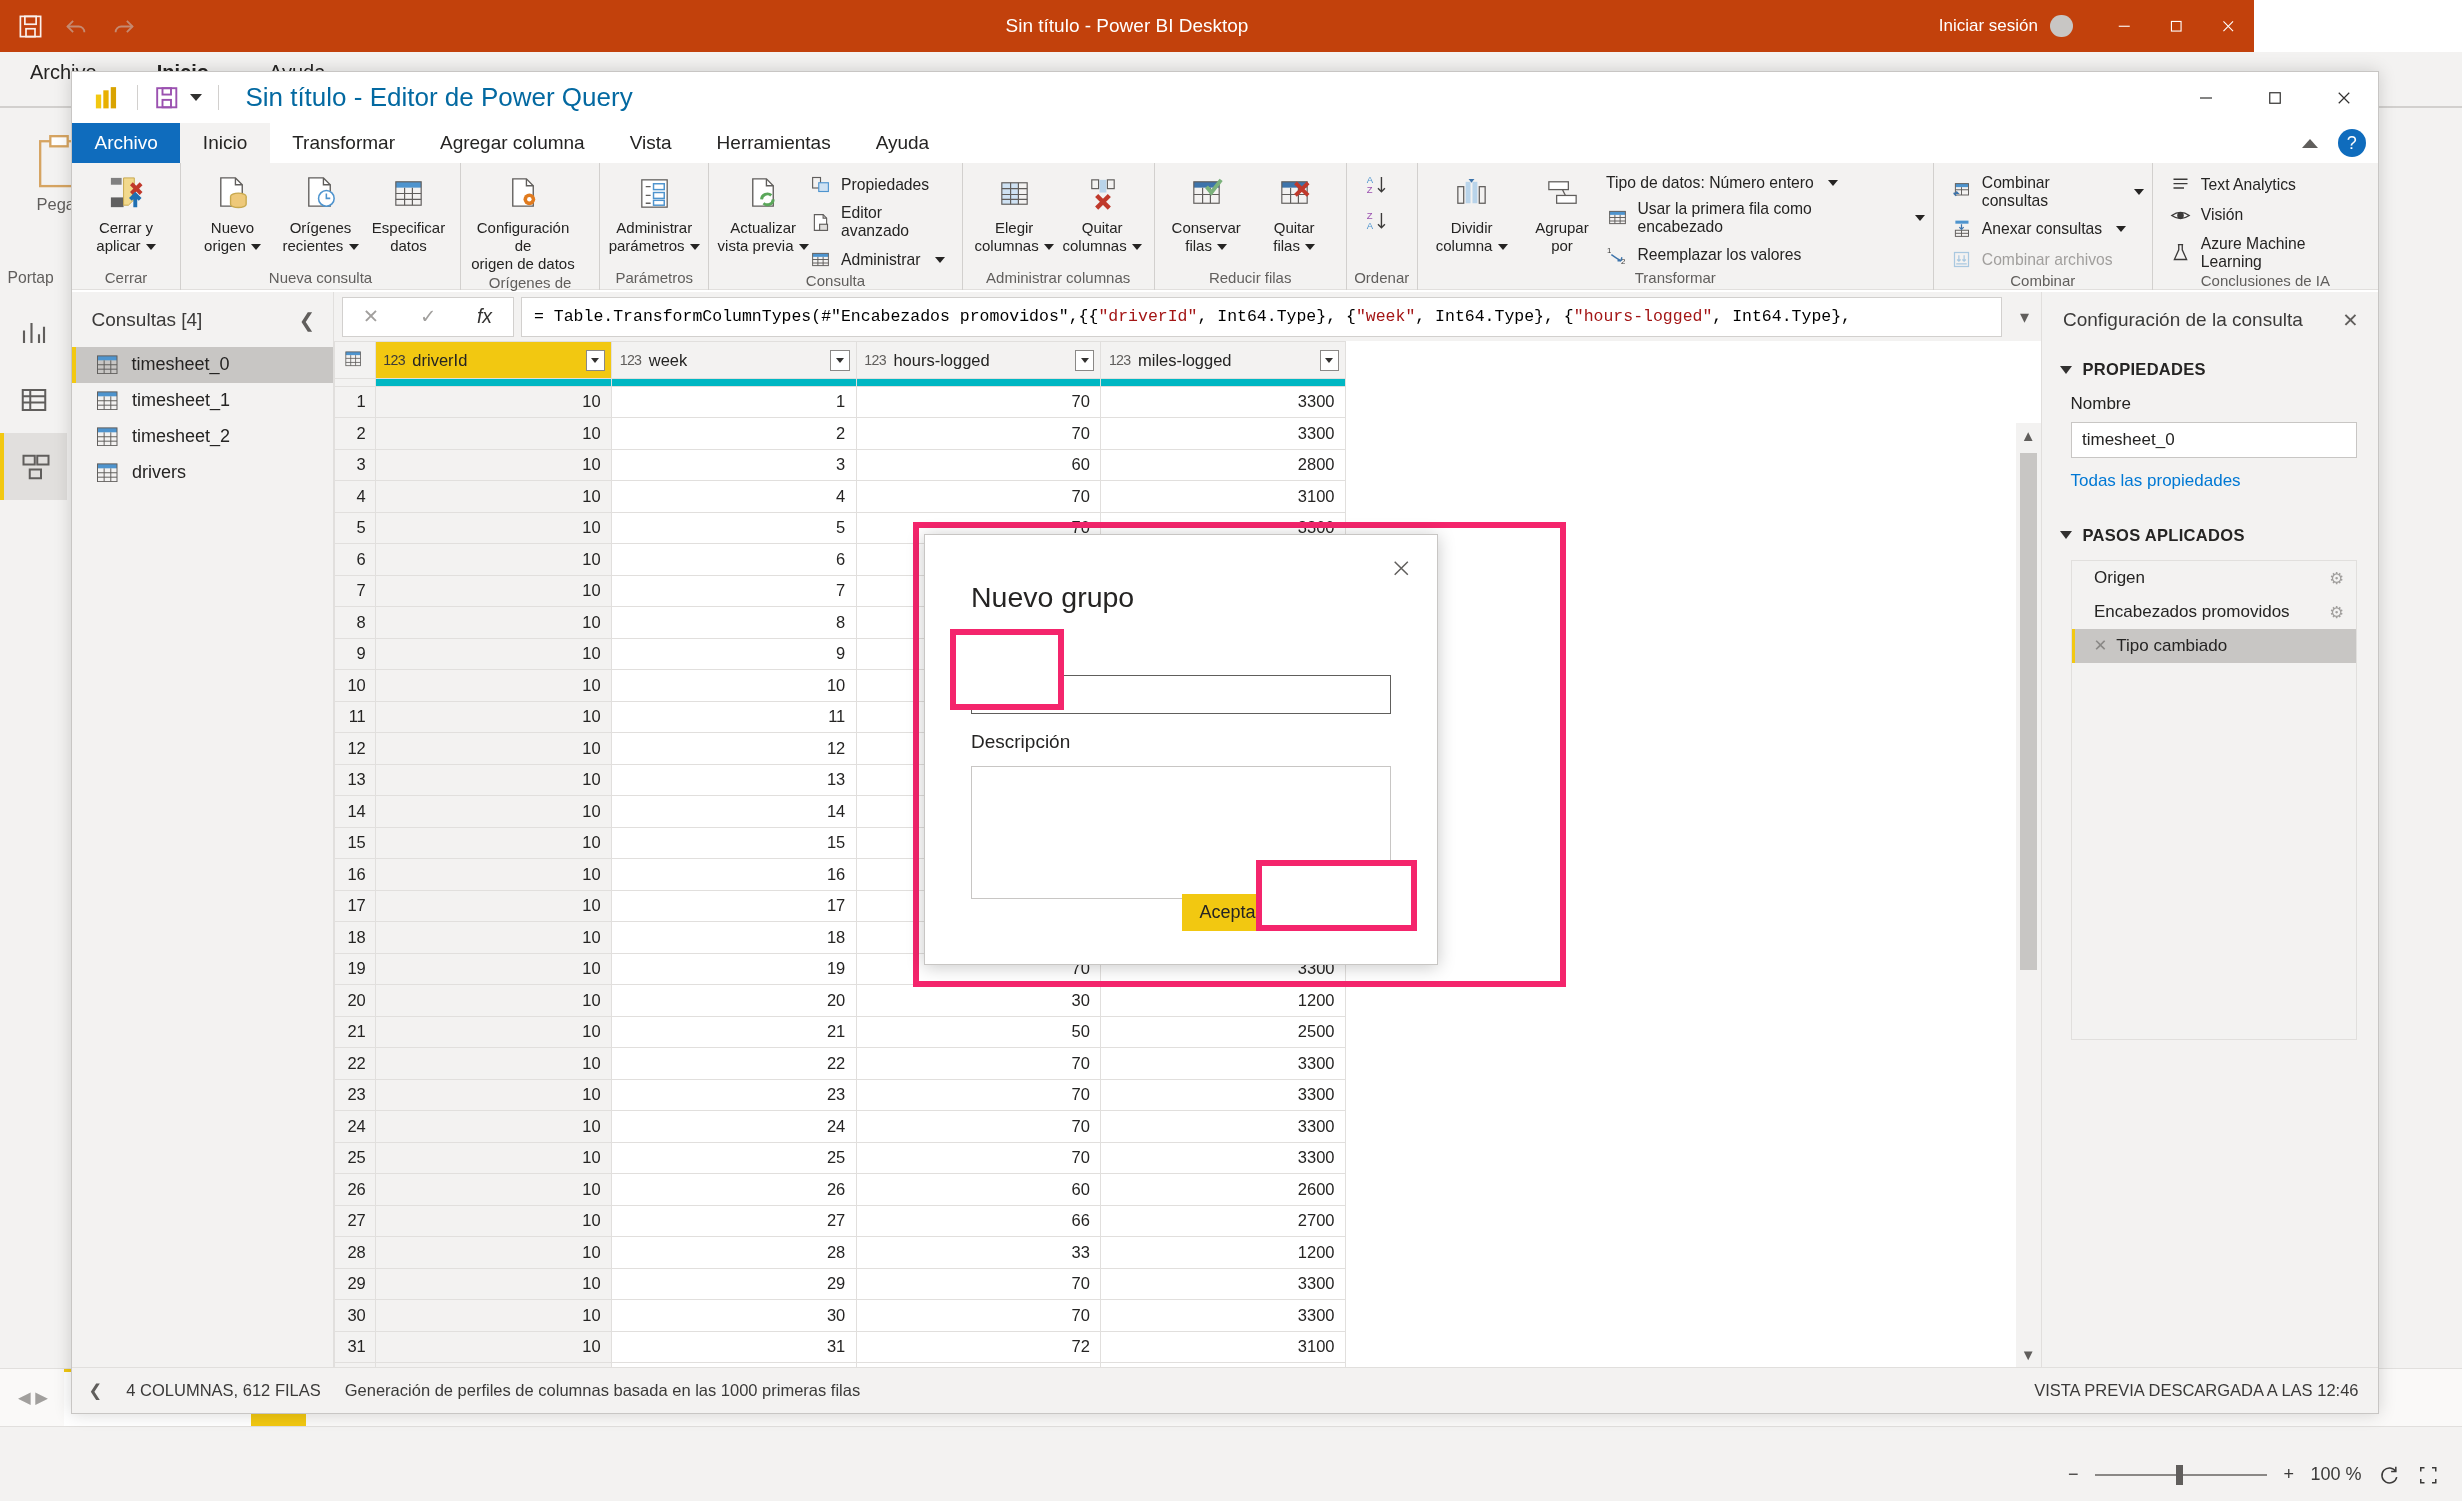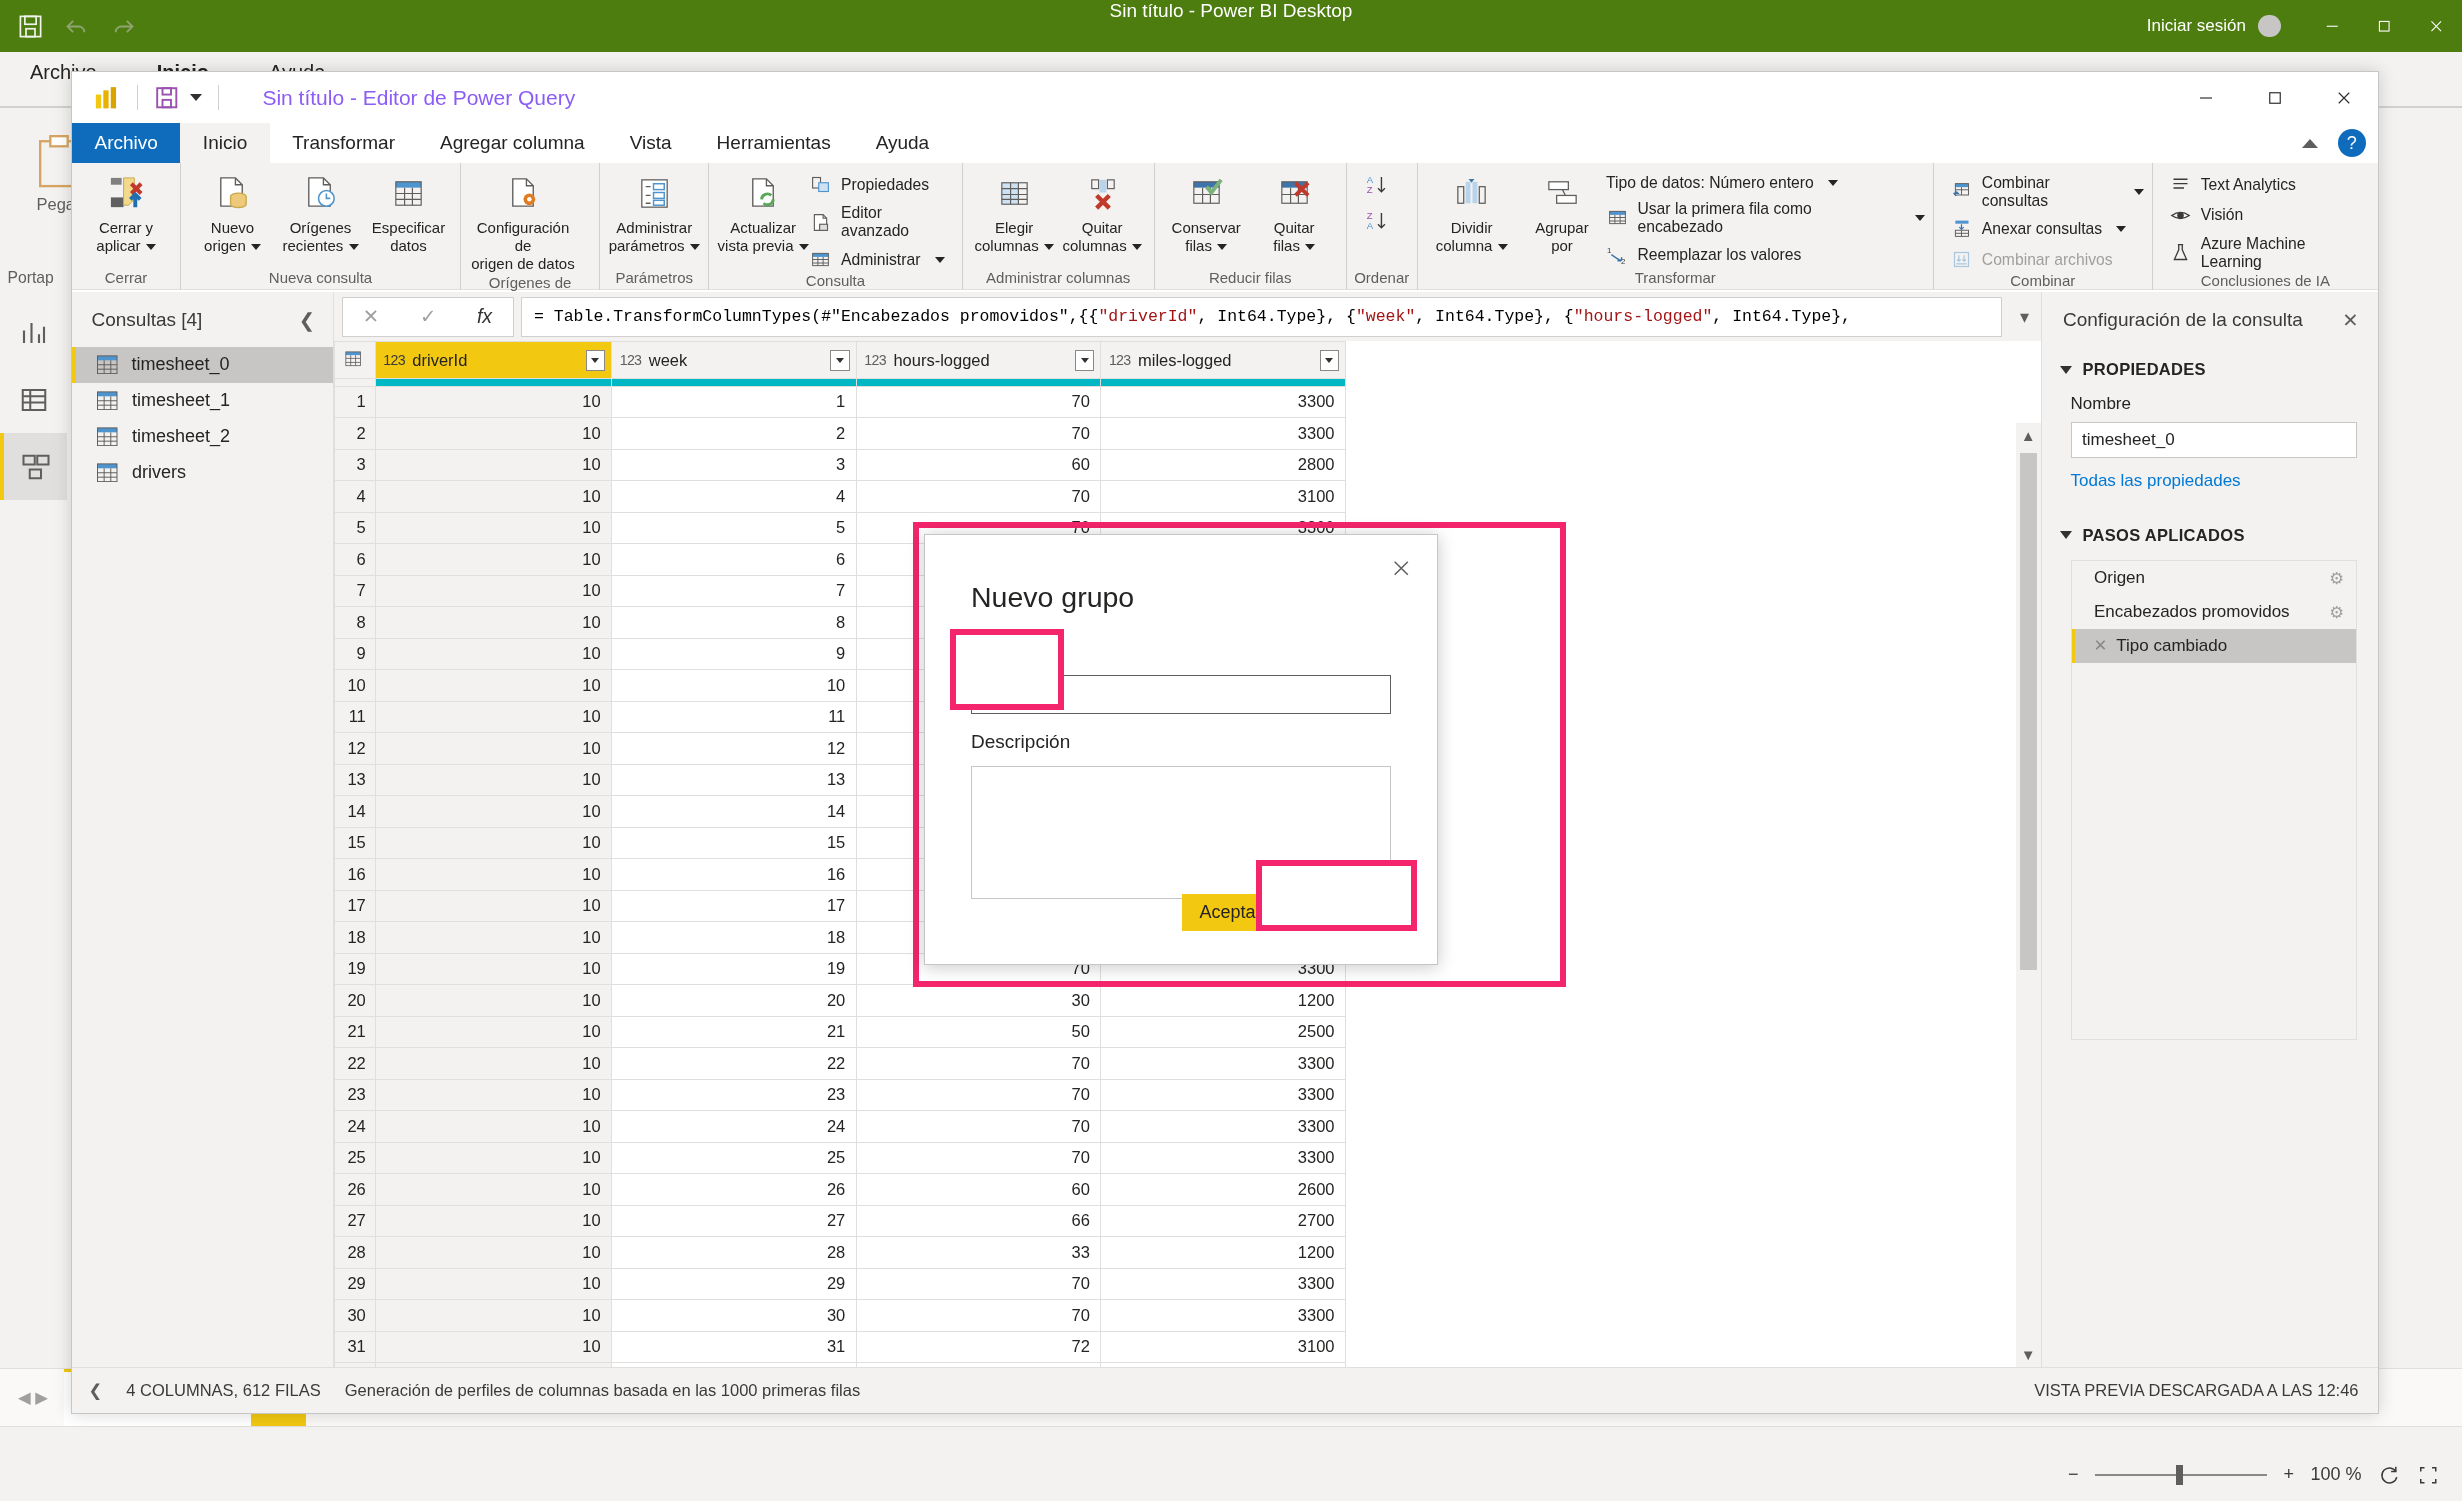--- a/index.html
+++ b/index.html
@@ -6,23 +6,23 @@
   html, body {
     width: 2462px; height: 1502px;
     font-family: "Liberation Sans", sans-serif;
     overflow: hidden;
     background: #ffffff;
   }
   #root { position: relative; width: 2462px; height: 1502px; }
 
   
   .pbi-titlebar {
-    position: absolute; left: 0; top: 0; width: 2462px; height: 52px;
-    background: #4d7c0f; color: #ffffff;
-    display: flex; 
+    position: absolute; left: 0; top: 0; width: 2254px; height: 52px;
+    background: #c2410c; color: #ffffff;
+    display: flex; align-items: center;
   }
   .pbi-qat { display: flex; align-items: center; gap: 19.5px; padding-left: 16.5px; }
   .pbi-qat-ico { width: 27px; height: 27px; opacity: .92; }
   .pbi-qat-ico.dim { opacity: .55; }
   .pbi-title-text {
     position: absolute; left: 0; right: 0; text-align: center;
     font-size: 19px; color: #ffffff; pointer-events: none;
   }
   .pbi-right { position: absolute; right: 0; top: 0; height: 52px; display: flex; align-items: center; }
   .pbi-signin { font-size: 17px; color: #fff; margin-right: 12px; }
@@ -63,21 +63,21 @@
   .pq-window {
     position: absolute; left: 71px; top: 71px; width: 2308px; height: 1343px;
     background: #ffffff; border: 0.7px solid #c8c6c4;
     box-shadow: 0 0 16.5px rgba(0,0,0,.16);
   }
   .pq-titlebar { height: 51px; background: #ffffff; display: flex; align-items: center; position: relative; }
   .pq-logo { margin-left: 21px; width: 27px; height: 25.5px; }
   .pq-sep { width: 0.7px; height: 25.5px; background: #d2d0ce; margin: 0 16.5px; }
   .pq-save { width: 25.5px; height: 25.5px; }
   .pq-caret { margin-left: 10.5px; width: 0; height: 0; border-left: 6.7px solid transparent; border-right: 6.7px solid transparent; border-top: 7.5px solid #323130; }
-  .pq-title { margin-left: 27px; font-size: 21px; color: #8b5cf6; }
+  .pq-title { margin-left: 10px; font-size: 26px; color: #0369a1; }
   .pq-winbtns { position: absolute; right: 0; top: 0; height: 51px; display: flex; }
   .pq-winbtn { width: 69px; height: 51px; display: flex; align-items: center; justify-content: center; }
   .pq-winbtn svg { stroke: #323130; fill: none; stroke-width: 1.6; }
 
   .pq-tabs { height: 40px; display: flex; align-items: stretch; background: #ffffff; position: relative; }
   .pq-tab { padding: 0 22.5px; display: flex; align-items: center; font-size: 19px; color: #252423; }
   .pq-tab.file { background: #0f6cbd; color: #ffffff; }
   .pq-tab.active { background: #f3f2f1; }
   .pq-tabs-right { position: absolute; right: 12px; top: 0; height: 40px; display: flex; align-items: center; gap: 19.5px; }
   .pq-collapse { width: 0; height: 0; border-left: 8.2px solid transparent; border-right: 8.2px solid transparent; border-bottom: 9px solid #605e5c; }

